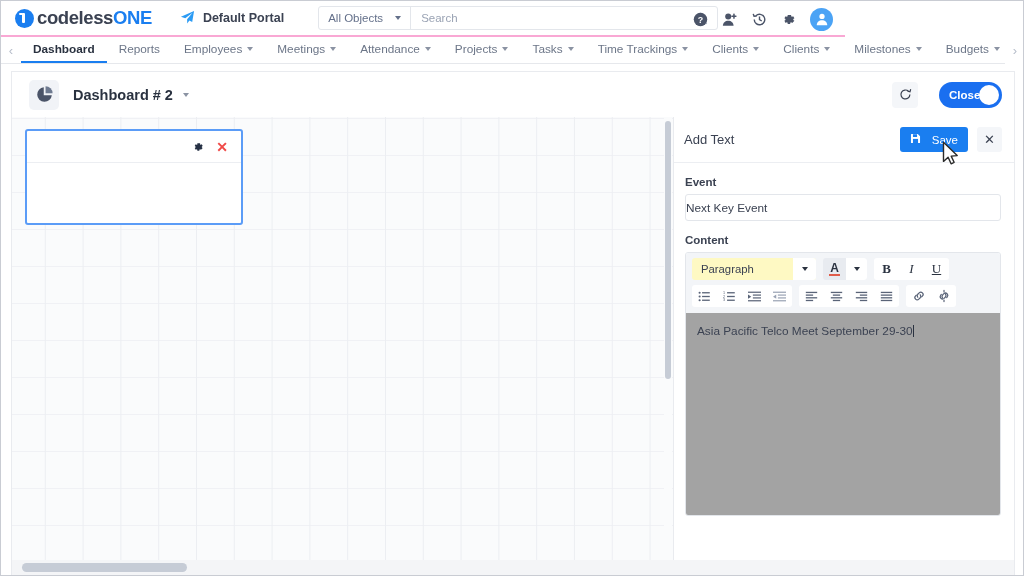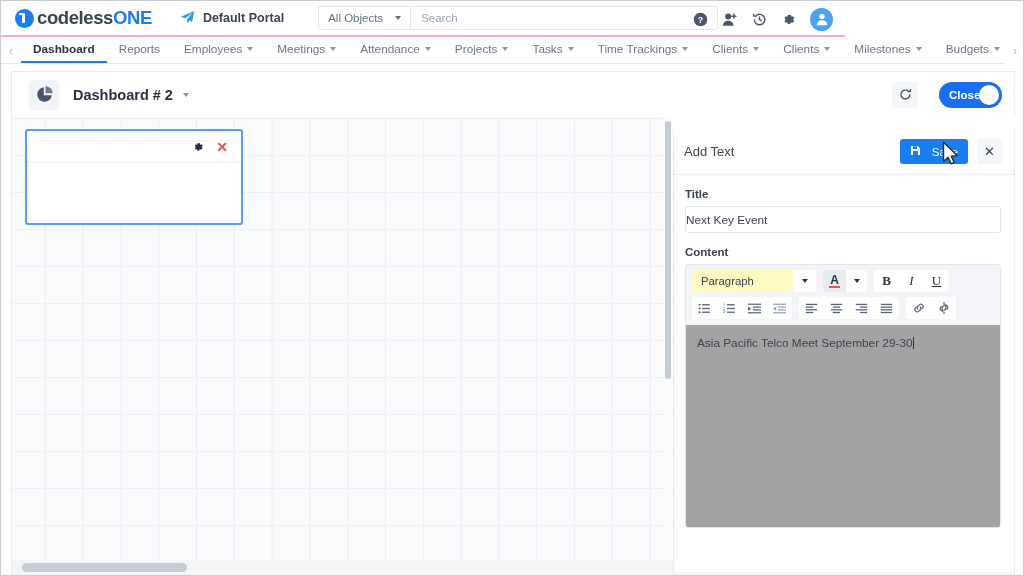--- a/index.html
+++ b/index.html
@@ -175,21 +175,21 @@
     position: absolute; left: 10px; top: 559px; width: 1004px; height: 16px;
     background: #f4f5f7; border: 1px solid #e9ebef; border-top: none;
   }
   .canvas-hscroll .thumb {
     position: absolute; left: 10px; top: 3px; width: 165px; height: 9px;
     border-radius: 5px; background: #c6ccd6;
   }
 
   
   .panel {
-    position: absolute; left: 672px; top: 128px; width: 342px; height: 443px;
+    position: absolute; left: 672px; top: 116px; width: 342px; height: 443px;
     background: #fff; border-left: 1px solid #e9ebef; border-right: 1px solid #e9ebef;
   }
   .panel-head {
     height: 46px; border-bottom: 1px solid #eceef2;
     display: flex; align-items: center; padding: 0 12px 0 10px;
   }
   .panel-title { font-size: 13px; color: #3b4252; flex: 1; }
   .save-btn {
     height: 25px; background: #1a7ef0; border-radius: 3px; color: #fff;
     display: flex; align-items: center; gap: 11px; padding: 0 10px;
@@ -443,21 +443,21 @@
               <rect x="4.3" y="8.6" width="7.4" height="6" fill="#1a7ef0"></rect>
             </svg>
         </span>
         <span>Save</span>
       </button>
       <div class="panel-close">
         <span>✕</span>
       </div>
     </div>
 
-    <div class="field-label">Title</div>
+    <div class="field-label">Event</div>
     <input class="text-input" type="text" value="Next Key Event" style="">
 
     <div class="field-label">Content</div>
 
     <div class="editor">
       <div class="tb-row">
         <div class="para-sel">
           <span class="lbl">Paragraph</span>
           <span class="arrow">
               <i class="caret" style="border-top-color:#2a3240"></i>

